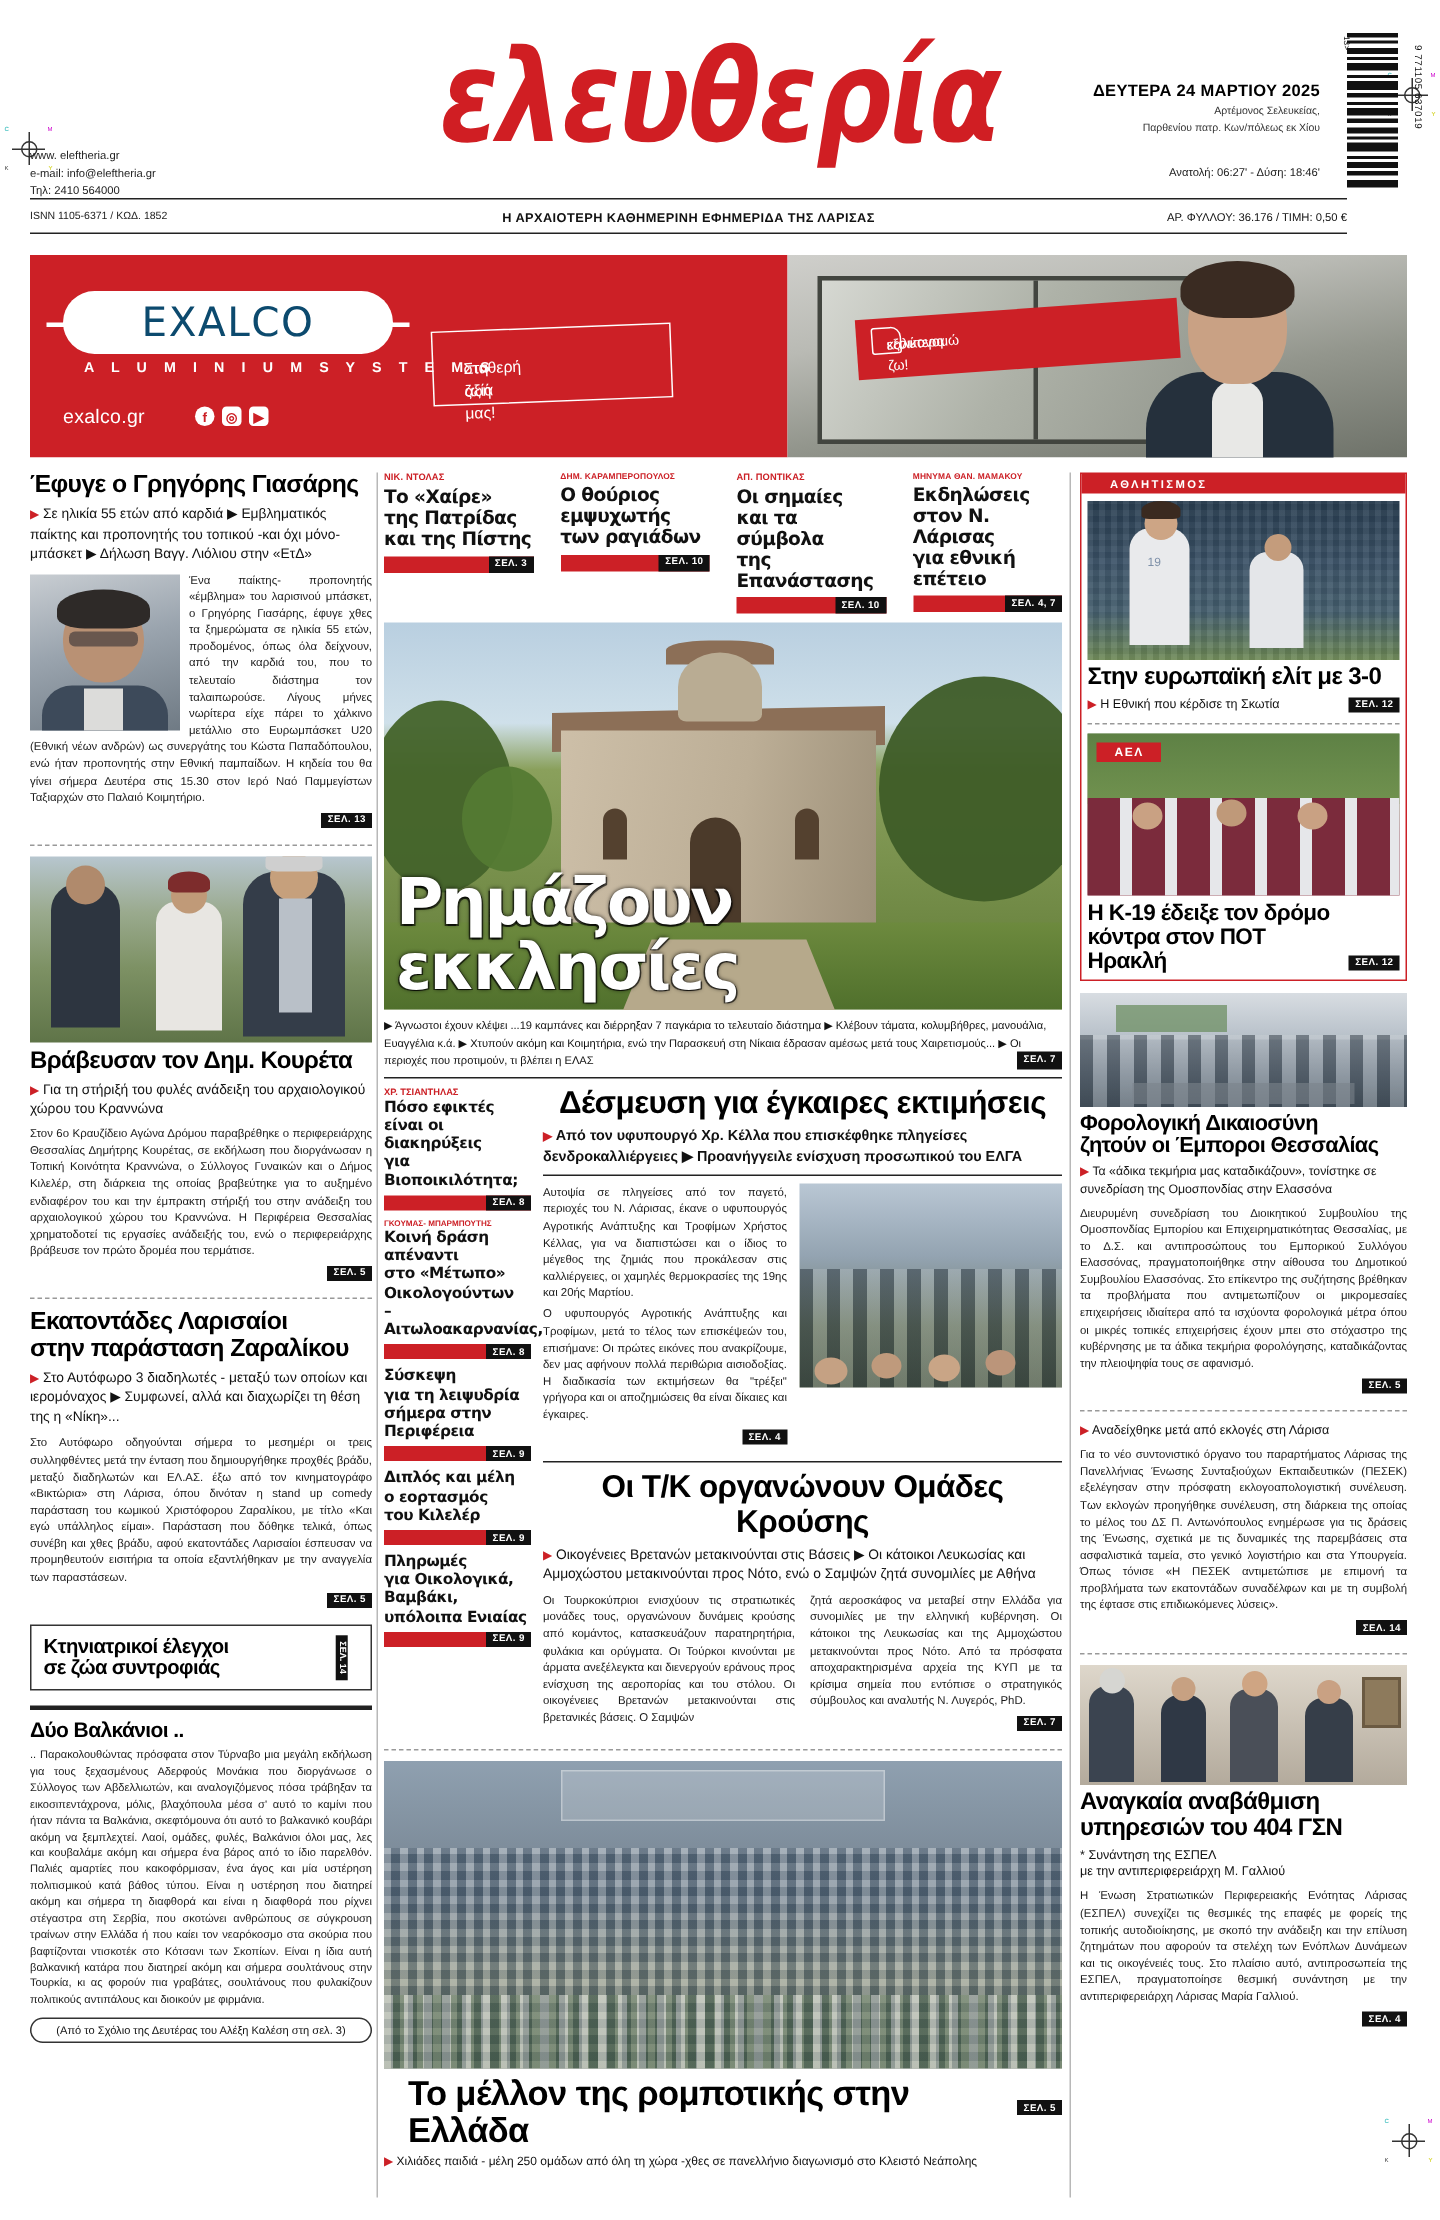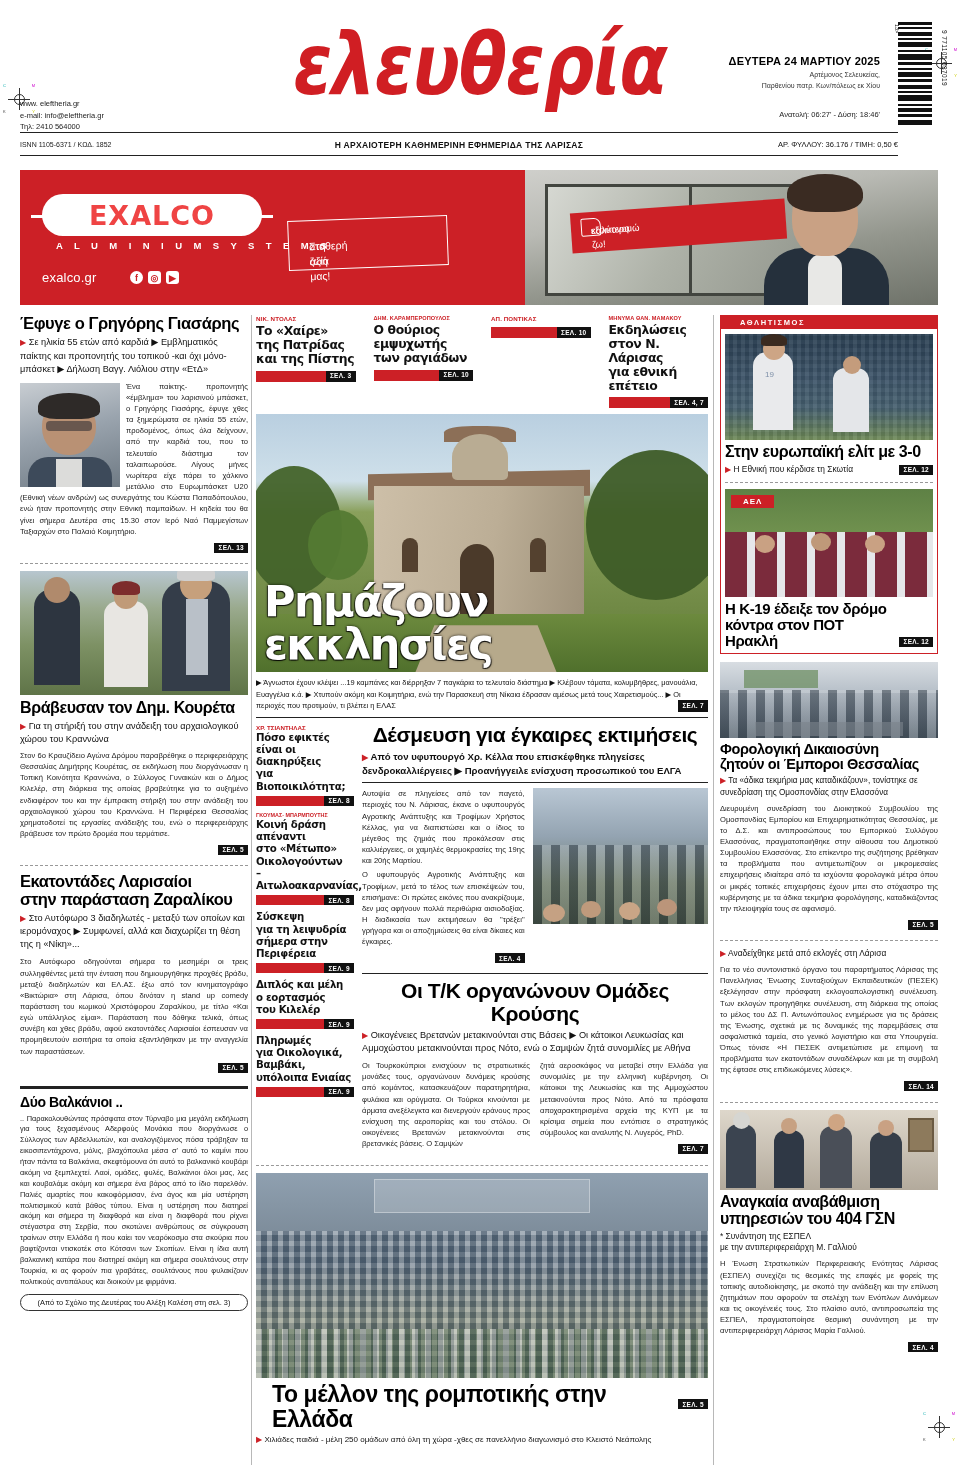--- a/index.html
+++ b/index.html
@@ -58,22 +58,22 @@
              letter-spacing:0.3px; color:#111; }
   .issuenum { margin-left:auto; font-size:7.5px; color:#111; }
 
   
   .adbanner { position:absolute; left:20px; top:170px; width:918px; height:135px; overflow:hidden; }
   .ad-left { position:absolute; inset:0 0 0 0; width:505px; background:#cc2026; }
   .ad-logo-pill {
     position:absolute; left:22px; top:24px; width:220px; height:42px;
     background:#fff; border-radius:21px; display:flex; align-items:center; justify-content:center;
   }
-  .ad-logo-pill span { font-family:"DejaVu Sans",sans-serif; font-weight:700; font-size:27px;
-      letter-spacing:1px; color:#ef4444; }
+  .ad-logo-pill span { font-family:"DejaVu Sans",sans-serif; font-weight:400; font-size:27px;
+      letter-spacing:1px; color:#0c4a6e; }
   .ad-logo-pill:before, .ad-logo-pill:after {
      content:""; position:absolute; top:50%; width:12px; height:3px; background:#fff; }
   .ad-logo-pill:before { left:-11px; } .ad-logo-pill:after { right:-11px; }
   .ad-sub { position:absolute; left:36px; top:70px; font-size:9.5px; letter-spacing:4.4px;
             color:#fff; font-weight:700; }
   .ad-url { position:absolute; left:22px; top:100px; font-size:13px; color:#fff;
             font-weight:400; letter-spacing:0.2px; }
   .ad-socials { position:absolute; left:110px; top:101px; display:flex; gap:5px; }
   .soc { width:13px; height:13px; border-radius:3px; background:#fff; position:relative; }
   .soc.rounded { border-radius:50%; }
@@ -368,21 +368,21 @@
           <div style="position:absolute;left:84px;top:30px;width:44px;height:86px;background:#e8e6e2;border-radius:14px 14px 0 0"></div>
           <div style="position:absolute;left:94px;top:14px;width:24px;height:24px;background:#c09a78;border-radius:50%"></div>
           <div style="position:absolute;left:92px;top:10px;width:28px;height:14px;background:#7d2c2c;border-radius:50% 50% 20% 20%"></div>
           <div style="position:absolute;left:142px;top:10px;width:68px;height:110px;background:#343d49;border-radius:22px 22px 0 0"></div>
           <div style="position:absolute;left:160px;top:-2px;width:32px;height:32px;background:#c6a07c;border-radius:50%"></div>
           <div style="position:absolute;left:157px;top:-6px;width:38px;height:16px;background:#cfcfcf;border-radius:50% 50% 20% 20%"></div>
           <div style="position:absolute;left:166px;top:28px;width:22px;height:76px;background:#b9c0c8"></div>
         </div>
         <div class="hl" style="font-size:16px;margin-top:5px;">Βράβευσαν τον Δημ. Κουρέτα</div>
         <div class="sub" style="margin-top:3px;">
-          <span class="ar">▶</span> <span>Για τη στήριξή του στην ανάδειξη του αρχαιολογικού χώρου του Κραννώνα</span>
+          <span class="ar">▶</span> <span>Για τη στήριξή του φυλές ανάδειξη του αρχαιολογικού χώρου του Κραννώνα</span>
         </div>
         <div class="body" style="margin-top:4px;">Στον 6ο Κραυζίδειο Αγώνα Δρόμου παραβρέθηκε ο περιφερειάρχης Θεσσαλίας Δημήτρης Κουρέτας, σε εκδήλωση που διοργάνωσαν η Τοπική Κοινότητα Κραννώνα, ο Σύλλογος Γυναικών και ο Δήμος Κιλελέρ, στη διάρκεια της οποίας βραβεύτηκε για το αυξημένο ενδιαφέρον του και την έμπρακτη στήριξή του στην ανάδειξη του αρχαιολογικού χώρου του Κραννώνα. Η Περιφέρεια Θεσσαλίας χρηματοδοτεί τις εργασίες ανάδειξής του, ενώ ο περιφερειάρχης βράβευσε τον πρώτο δρομέα που τερμάτισε.</div>
         <div style="text-align:right;margin-top:1px;">
           <span class="pagetag">ΣΕΛ. 5</span>
         </div>
       </div>
 
       <div class="dashrule"></div>
 
       <div>
@@ -391,20 +391,26 @@
         </div>
         <div class="sub" style="margin-top:4px;">
           <span class="ar">▶</span> <span>Στο Αυτόφωρο 3 διαδηλωτές - μεταξύ των οποίων και ιερομόναχος ▶ Συμφωνεί, αλλά και διαχωρίζει τη θέση της η «Νίκη»...</span>
         </div>
         <div class="body" style="margin-top:5px;">Στο Αυτόφωρο οδηγούνται σήμερα το μεσημέρι οι τρεις συλληφθέντες μετά την ένταση που δημιουργήθηκε προχθές βράδυ, μεταξύ διαδηλωτών και ΕΛ.ΑΣ. έξω από τον κινηματογράφο «Βικτώρια» στη Λάρισα, όπου δινόταν η stand up comedy παράσταση του κωμικού Χριστόφορου Ζαραλίκου, με τίτλο «Και εγώ υπάλληλος είμαι». Παράσταση που δόθηκε τελικά, όπως συνέβη και χθες βράδυ, αφού εκατοντάδες Λαρισαίοι έσπευσαν να προμηθευτούν εισιτήρια τα οποία εξαντλήθηκαν με την αναγγελία των παραστάσεων.</div>
         <div style="text-align:right;margin-top:1px;">
           <span class="pagetag">ΣΕΛ. 5</span>
         </div>
       </div>
 
+      <div style="position:relative;border:1px solid #333;margin-top:7px;padding:7px 26px 7px 8px;">
+        <div class="hl" style="font-size:13.5px;">
+          <span>Κτηνιατρικοί έλεγχοι</span><br><span>σε ζώα συντροφιάς</span>
+        </div>
+        <span class="sidetag">ΣΕΛ. 14</span>
+      </div>
 
       <div class="thickrule" style="margin-top:10px;"></div>
 
       <div>
         <div class="hl" style="font-size:14px;">Δύο Βαλκάνιοι ..</div>
         <div class="body" style="margin-top:4px;font-size:7.4px;">.. Παρακολουθώντας πρόσφατα στον Τύρναβο μια μεγάλη εκδήλωση για τους ξεχασμένους Αδερφούς Μονάκια που διοργάνωσε ο Σύλλογος των Αβδελλιωτών, και αναλογιζόμενος πόσα τράβηξαν τα εικοσιπεντάχρονα, μόλις, βλαχόπουλα μέσα σ' αυτό το καμίνι που ήταν πάντα τα Βαλκάνια, σκεφτόμουνα ότι αυτό το βαλκανικό κουβάρι ακόμη να ξεμπλεχτεί. Λαοί, ομάδες, φυλές, Βαλκάνιοι όλοι μας, λες και κουβαλάμε ακόμη και σήμερα ένα βάρος από το ίδιο παρελθόν. Παλιές αμαρτίες που κακοφόρμισαν, ένα άγος και μία υστέρηση πολιτισμικού κατά βάθος τύπου. Είναι η υστέρηση που διατηρεί ακόμη και σήμερα τη διαφθορά και είναι η διαφθορά που ρίχνει στέγαστρα στη Σερβία, που σκοτώνει ανθρώπους σε σύγκρουση τραίνων στην Ελλάδα ή που καίει τον νεαρόκοσμο στα σκούρια που βαφτίζονται ντισκοτέκ στο Κότσανι των Σκοπίων. Είναι η ίδια αυτή βαλκανική κατάρα που διατηρεί ακόμη και σήμερα σουλτάνους στην Τουρκία, κι ας φορούν πια γραβάτες, σουλτάνους που φυλακίζουν πολιτικούς αντιπάλους και διοικούν με φιρμάνια.</div>
         <div class="endnote" style="margin-top:6px;">(Από το Σχόλιο της Δευτέρας του Αλέξη Καλέση στη σελ. 3)</div>
       </div>
     </div>
 
@@ -424,20 +430,23 @@
           <div class="tk" style="font-size:5.6px;">ΔΗΜ. ΚΑΡΑΜΠΕΡΟΠΟΥΛΟΣ</div>
           <div class="th">
             <span>Ο θούριος</span><br><span>εμψυχωτής</span><br><span>των ραγιάδων</span>
           </div>
           <div class="tbar">
             <span class="pagetag">ΣΕΛ. 10</span>
           </div>
         </div>
         <div class="teaser">
           <div class="tk">ΑΠ. ΠΟΝΤΙΚΑΣ</div>
+          <div class="th">
+            <span>Οι σημαίες</span><br><span>και τα σύμβολα</span><br><span>της Επανάστασης</span>
+          </div>
           <div class="tbar">
             <span class="pagetag">ΣΕΛ. 10</span>
           </div>
         </div>
         <div class="teaser">
           <div class="tk" style="font-size:5.6px;">ΜΗΝΥΜΑ ΘΑΝ. ΜΑΜΑΚΟΥ</div>
           <div class="th">
             <span>Εκδηλώσεις</span><br><span>στον Ν. Λάρισας</span><br><span>για εθνική επέτειο</span>
           </div>
           <div class="tbar">

